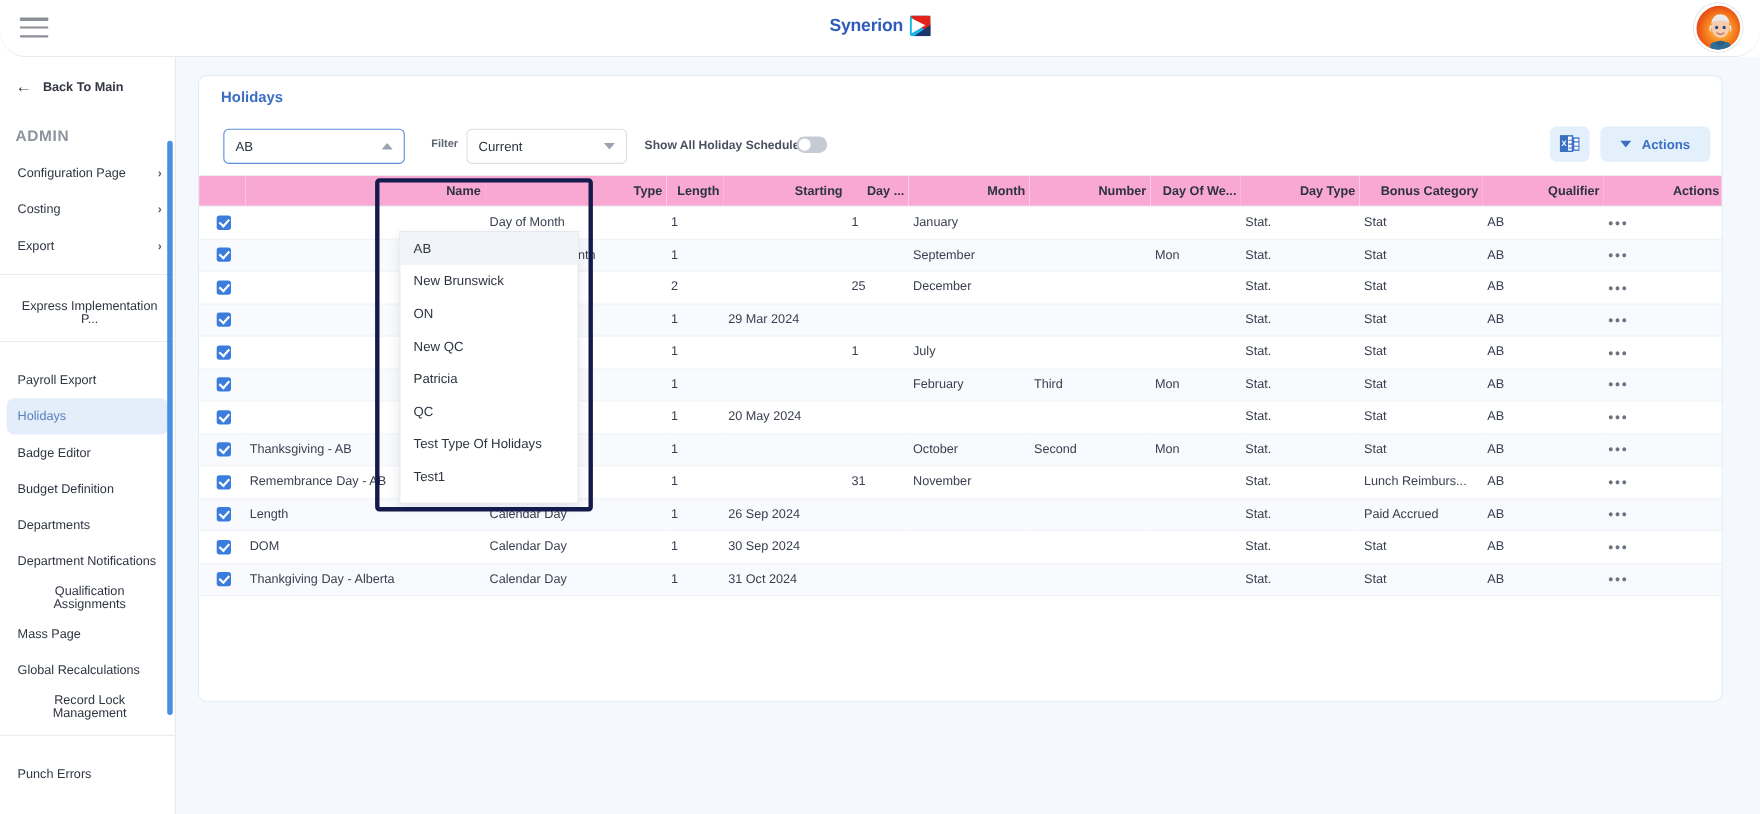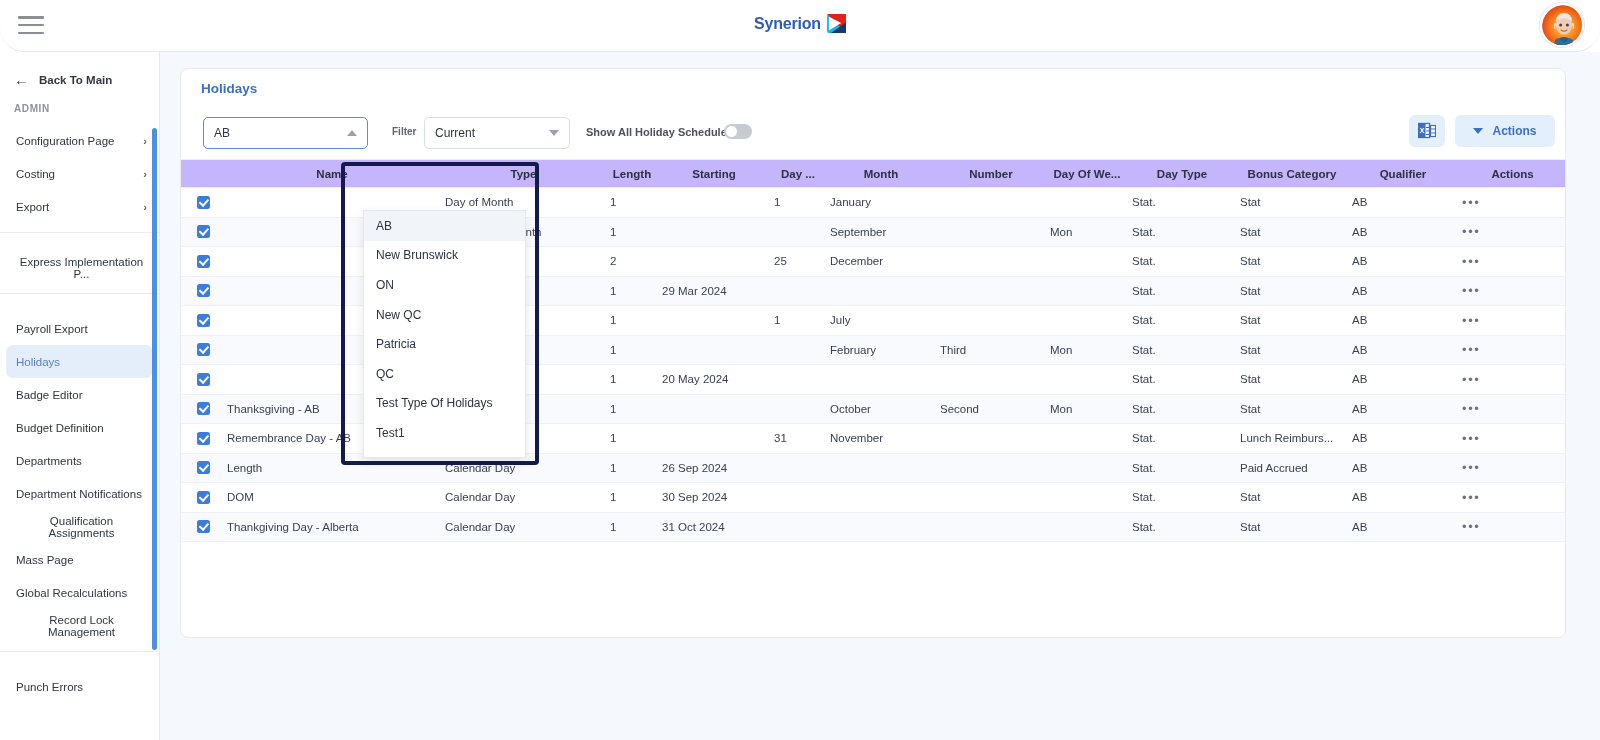--- a/index.html
+++ b/index.html
@@ -47,22 +47,22 @@
     background: #fff; border-right: 1px solid #e6e9ef;
     overflow: hidden;
   }
   .back-row {
     display: flex; align-items: center; gap: 10px;
     padding: 20px 0 10px 14px; cursor: pointer;
   }
   .back-row .arw { font-size: 15px; color: #3d4250; line-height: 1; }
   .back-row .txt { font-size: 11.5px; color: #323743; font-weight: 600; }
   .sec-label {
-    padding: 6px 0 10px 14px; font-size: 10px; color: #8d929c;
-    letter-spacing: 0.6px; font-weight: 600;
+    padding: 6px 0 10px 14px; font-size: 14px; color: #8d929c;
+    letter-spacing: 0.6px; font-weight: 600; margin-top: 12px;
   }
   .nav-item {
     height: 33px; display: flex; align-items: center;
     padding: 0 12px 0 16px; font-size: 11.5px; color: #2f3541;
     cursor: pointer; justify-content: space-between; text-align: center;
   }
   .nav-item .chev { font-size: 11px; color: #5b6170; font-weight: bold; }
   .nav-item.active {
     background: #e4eefb; color: #5a7fbd; border-radius: 7px;
     margin: 0 6px 0 6px; padding-left: 10px;
@@ -151,21 +151,21 @@
     border-right: 5px solid transparent; border-top: 6px solid #3b6fc4;
   }
 
   
   table.grid {
     position: absolute; left: 0; top: 90px;
     width: 1386px; border-collapse: collapse; table-layout: fixed;
   }
   table.grid th {
     height: 28px; font-size: 11.5px; font-weight: bold; color: #2c3240;
-    text-align: center; background: #c4b5fd;
+    text-align: right; background: #f9a8d4;
     border-top: 1px solid #eceff4; border-bottom: 1px solid #eceff4;
     padding: 0 4px; white-space: nowrap; overflow: hidden;
   }
   table.grid td {
     height: 29.5px; font-size: 11.5px; color: #3a4050;
     padding: 0 4px; border-bottom: 1px solid #eef1f5;
     white-space: nowrap; overflow: hidden;
   }
   table.grid tr.even td { background: #f8fafd; }
   table.grid tr.odd td { background: #ffffff; }

